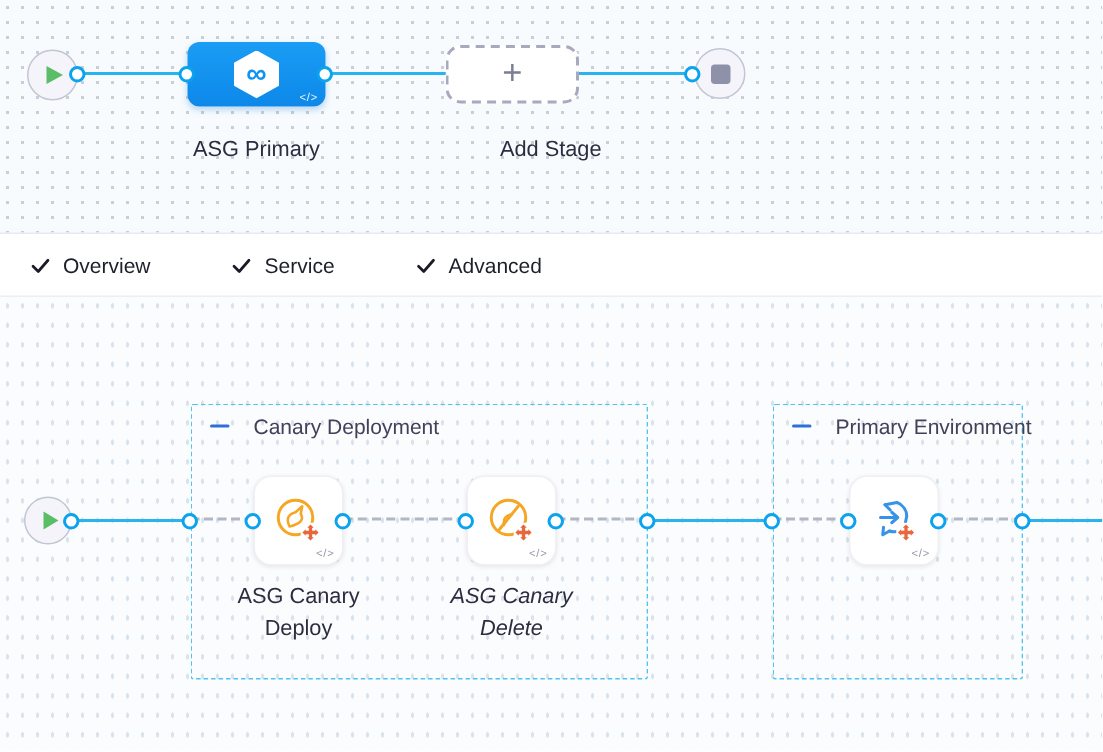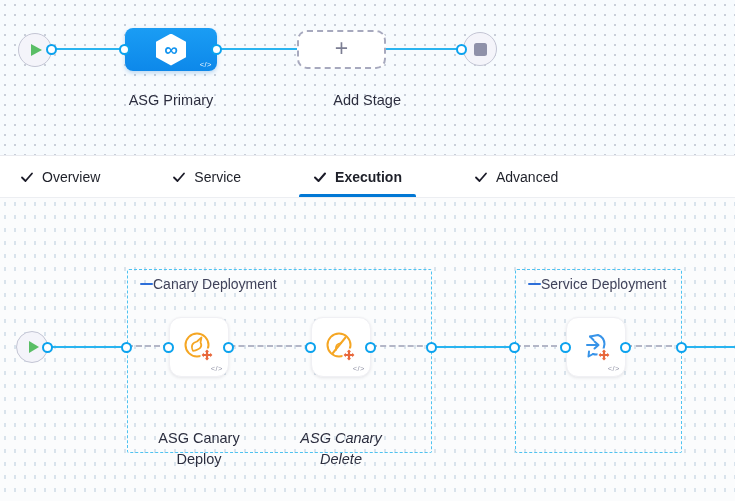--- a/index.html
+++ b/index.html
@@ -64,55 +64,55 @@
     display:flex; align-items:center; justify-content:center; cursor:pointer;
   }
   .plus-glyph { color:#7c7e93; font-size:23px; font-weight:400; line-height:1; margin-top:-2px; }
   .node-label {
     position:absolute; text-align:center; font-size:14.5px; color:#2c2e3f; line-height:21px;
   }
 
   
   .tabbar {
     position:absolute; left:0; top:156px; width:735px; height:42px; background:#fff;
-    display:flex; align-items:stretch; padding-left:6px; gap:44px;
+    display:flex; align-items:stretch; padding-left:6px; gap:26px;
     border-bottom:1px solid #eceef2;
   }
   .tab {
     position:relative; display:flex; align-items:center; gap:8px;
     padding:0 14px; cursor:pointer; font-size:14px; color:#1e2029;
   }
   .tab .check-ic { display:flex; }
   .tab.active { font-weight:700; }
   .tab.active .underline {
     position:absolute; left:0; right:0; bottom:0; height:3px;
     background:#0278d5; border-radius:2px 2px 0 0;
   }
 
   
   .group-box {
     position:absolute; top:71px; height:184px;
     border:1px dashed #4fc3f1; border-radius:2px;
   }
   .group-title {
     position:absolute; left:12px; top:6px;
-    display:flex; align-items:center; gap:0;
+    display:flex; align-items:center; gap:16px;
     font-size:14px; color:#40425a; white-space:nowrap;
   }
   .collapse-dash { width:13px; height:2.5px; background:#2e6fd9; border-radius:2px; cursor:pointer; }
   .step-node {
     position:absolute; top:119px; width:60px; height:60px;
     background:#fff; border:1px solid #f0f0f4; border-radius:12px;
     box-shadow:0 1px 3px rgba(40,41,61,.10);
     display:flex; align-items:center; justify-content:center; cursor:pointer;
   }
   .step-node .code-badge { color:#9496a8; bottom:3px; }
   .step-label {
     position:absolute; top:190px; width:104px; text-align:center;
-    font-size:14.5px; color:#2c2e3f; line-height:21px;margin-top:40px;
+    font-size:14.5px; color:#2c2e3f; line-height:21px;
   }
 </style>
 </head>
 <body>
 
 <div id="app">
 
   <div class="canvas-top">
 
     <div class="hline" style="left:52px;top:48px;width:73px;"></div>
@@ -154,29 +154,20 @@
       <span>Overview</span>
     </div>
     <div class="tab">
       <span class="check-ic">
         <svg width="14" height="14" viewBox="0 0 14 14">
             <path d="M2 7.5 L5.5 11 L12 3.5" stroke="#1b1b28" stroke-width="1.8" fill="none" stroke-linecap="round" stroke-linejoin="round"></path>
           </svg>
       </span>
       <span>Service</span>
     </div>
-    <div class="tab active">
-      <span class="check-ic">
-        <svg width="14" height="14" viewBox="0 0 14 14">
-            <path d="M2 7.5 L5.5 11 L12 3.5" stroke="#1b1b28" stroke-width="2" fill="none" stroke-linecap="round" stroke-linejoin="round"></path>
-          </svg>
-      </span>
-      <span>Execution</span>
-      <span class="underline"></span>
-    </div>
     <div class="tab">
       <span class="check-ic">
         <svg width="14" height="14" viewBox="0 0 14 14">
             <path d="M2 7.5 L5.5 11 L12 3.5" stroke="#1b1b28" stroke-width="1.8" fill="none" stroke-linecap="round" stroke-linejoin="round"></path>
           </svg>
       </span>
       <span>Advanced</span>
     </div>
   </div>
 
@@ -199,21 +190,21 @@
     <div class="group-box" style="left:127px;width:305px;">
       <div class="group-title">
         <span class="collapse-dash"></span>
         <span>Canary Deployment</span>
       </div>
     </div>
 
     <div class="group-box" style="left:515px;width:167px;">
       <div class="group-title">
         <span class="collapse-dash"></span>
-        <span>Service Deployment</span>
+        <span>Primary Environment</span>
       </div>
     </div>
 
     <div class="step-node" style="left:169px;">
       <svg width="36" height="36" viewBox="0 0 36 36">
         <circle cx="16" cy="16" r="11.5" fill="none" stroke="#F5A623" stroke-width="2"></circle>
         <path d="M12 22 q-3.5 -7.5 4 -9.5 l4.5 -4 l-1 5 q3.5 6 -7.5 8.5 z" fill="none" stroke="#F5A623" stroke-width="1.7" stroke-linejoin="round"></path>
         <rect x="19.5" y="19.5" width="13" height="13" rx="4" fill="#fff"></rect>
         <path d="M26 20.6 l2.2 2.2 h-1.1 v2.1 h2.1 v-1.1 l2.2 2.2 l-2.2 2.2 v-1.1 h-2.1 v2.1 h1.1 L26 31.4 l-2.2 -2.2 h1.1 v-2.1 h-2.1 v1.1 L20.6 26 l2.2 -2.2 v1.1 h2.1 v-2.1 h-1.1 z" fill="#E8683C"></path>
       </svg>

